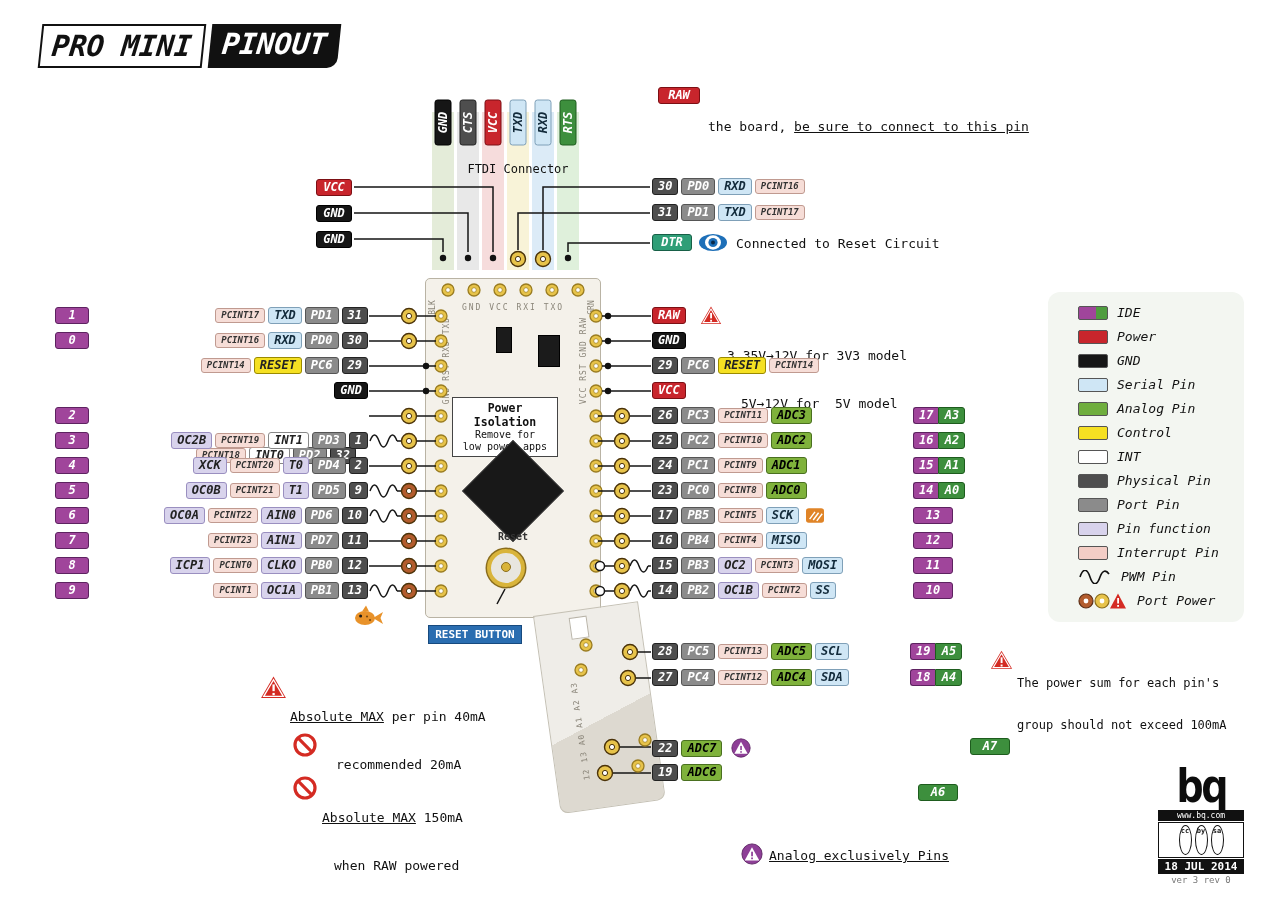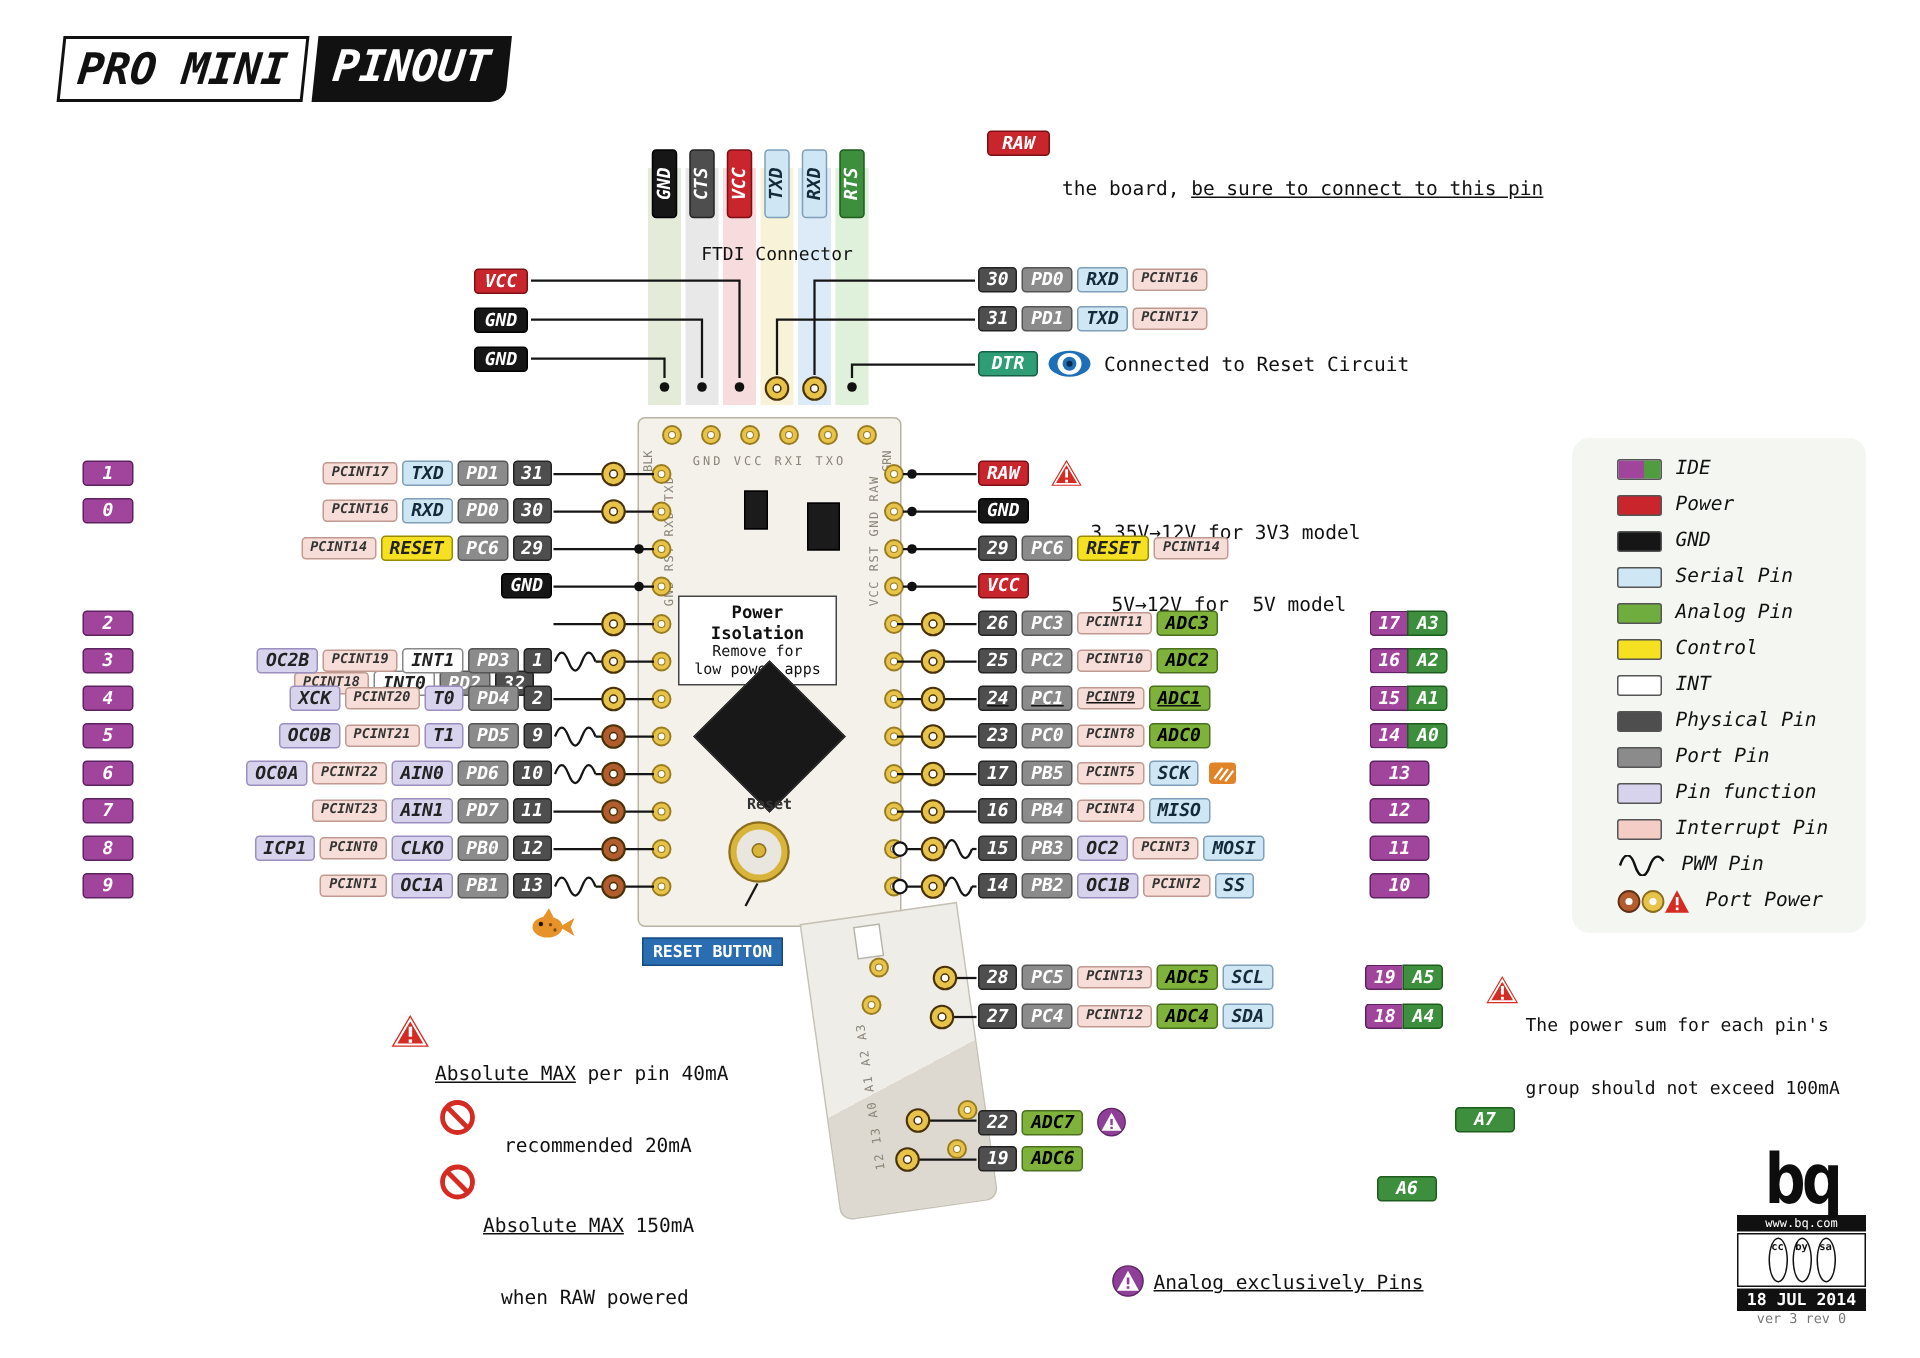--- a/index.html
+++ b/index.html
@@ -616,21 +616,21 @@
       <div class="rowgroup" style="left: 652px; top: 432px;">
         <span class="badge b-physical">25</span>
         <span class="badge b-port">PC2</span>
         <span class="badge b-interrupt">PCINT10</span>
         <span class="badge b-analog">ADC2</span>
       </div>
       <div class="rowgroup nogap" style="left: 913px; top: 432px;">
         <span class="badge b-ide split-l">16</span>
         <span class="badge b-analogdark split-r">A2</span>
       </div>
-      <div class="rowgroup" style="left: 652px; top: 457px; text-decoration: underline;">
+      <div class="rowgroup" style="left: 652px; top: 457px;">
         <span class="badge b-physical">24</span>
         <span class="badge b-port">PC1</span>
         <span class="badge b-interrupt">PCINT9</span>
         <span class="badge b-analog">ADC1</span>
       </div>
       <div class="rowgroup nogap" style="left: 913px; top: 457px;">
         <span class="badge b-ide split-l">15</span>
         <span class="badge b-analogdark split-r">A1</span>
       </div>
       <div class="rowgroup" style="left: 652px; top: 482px;">

